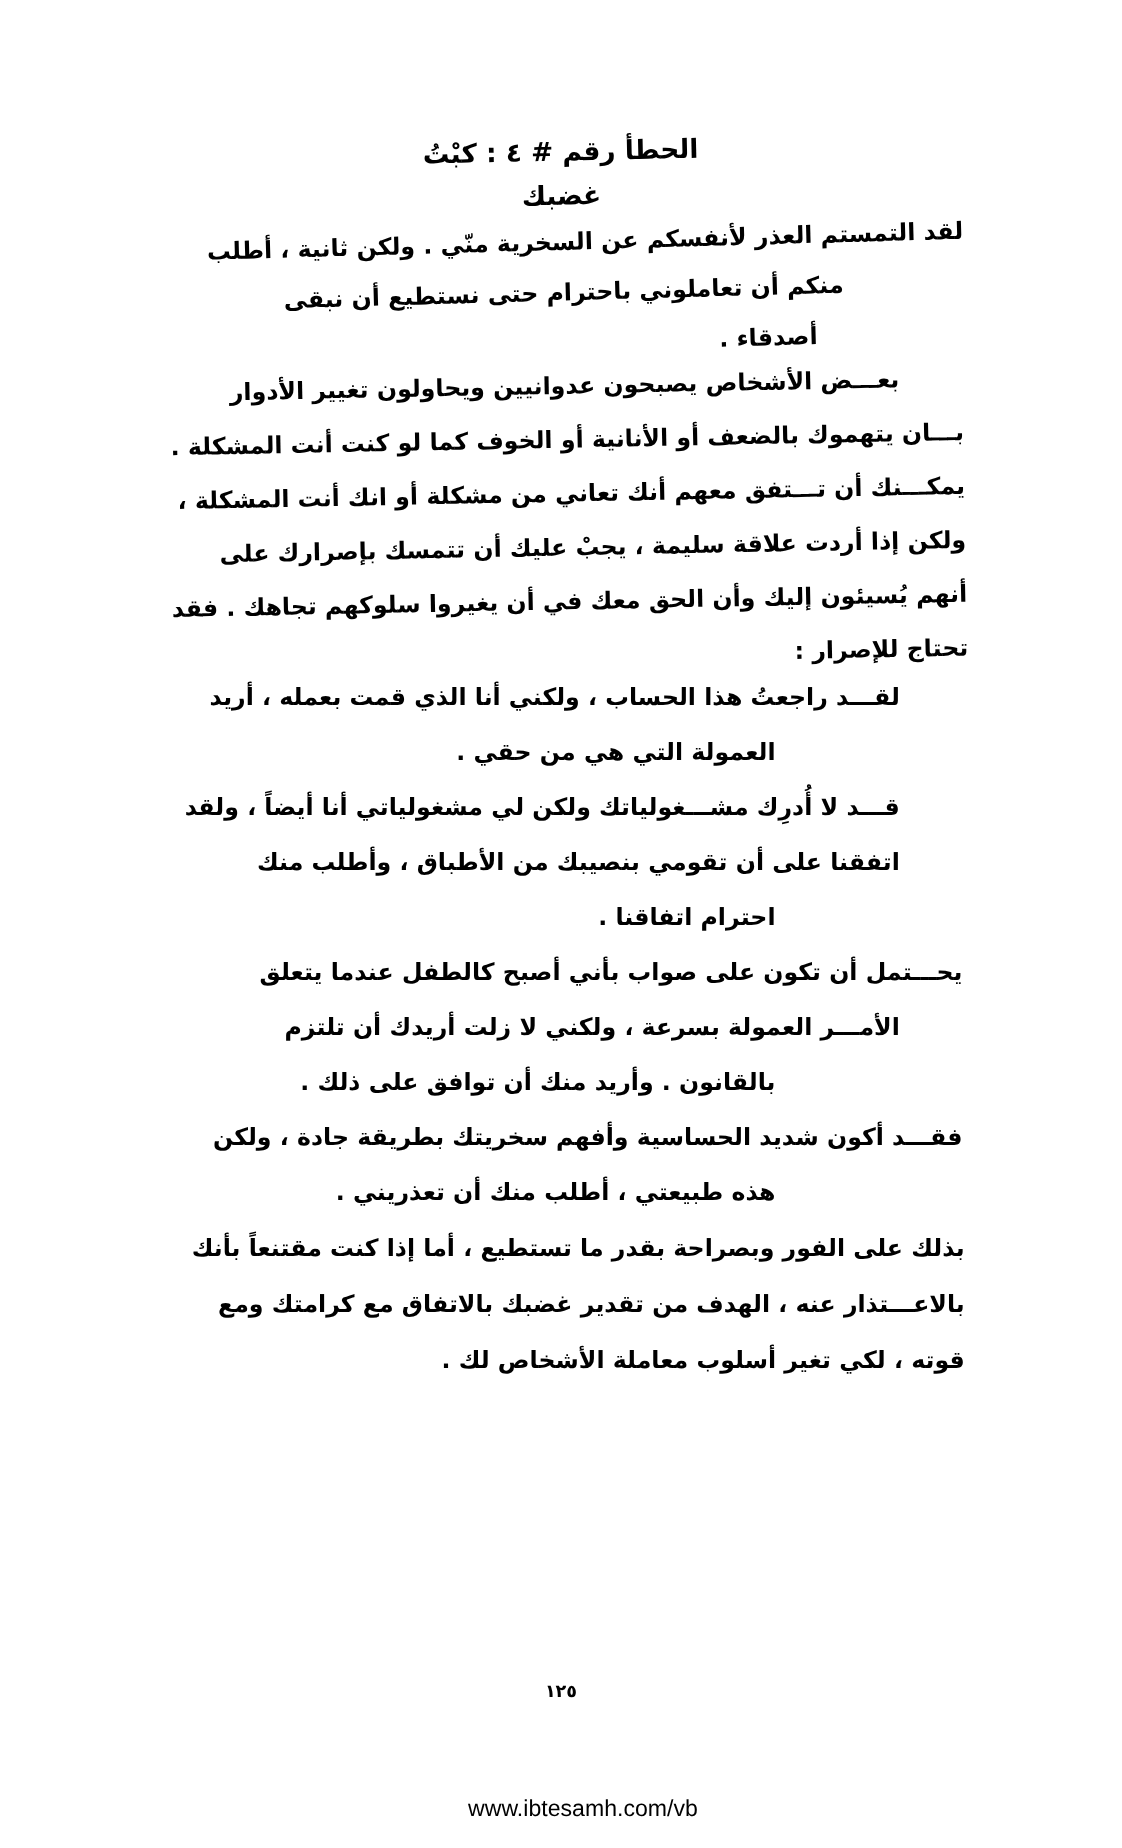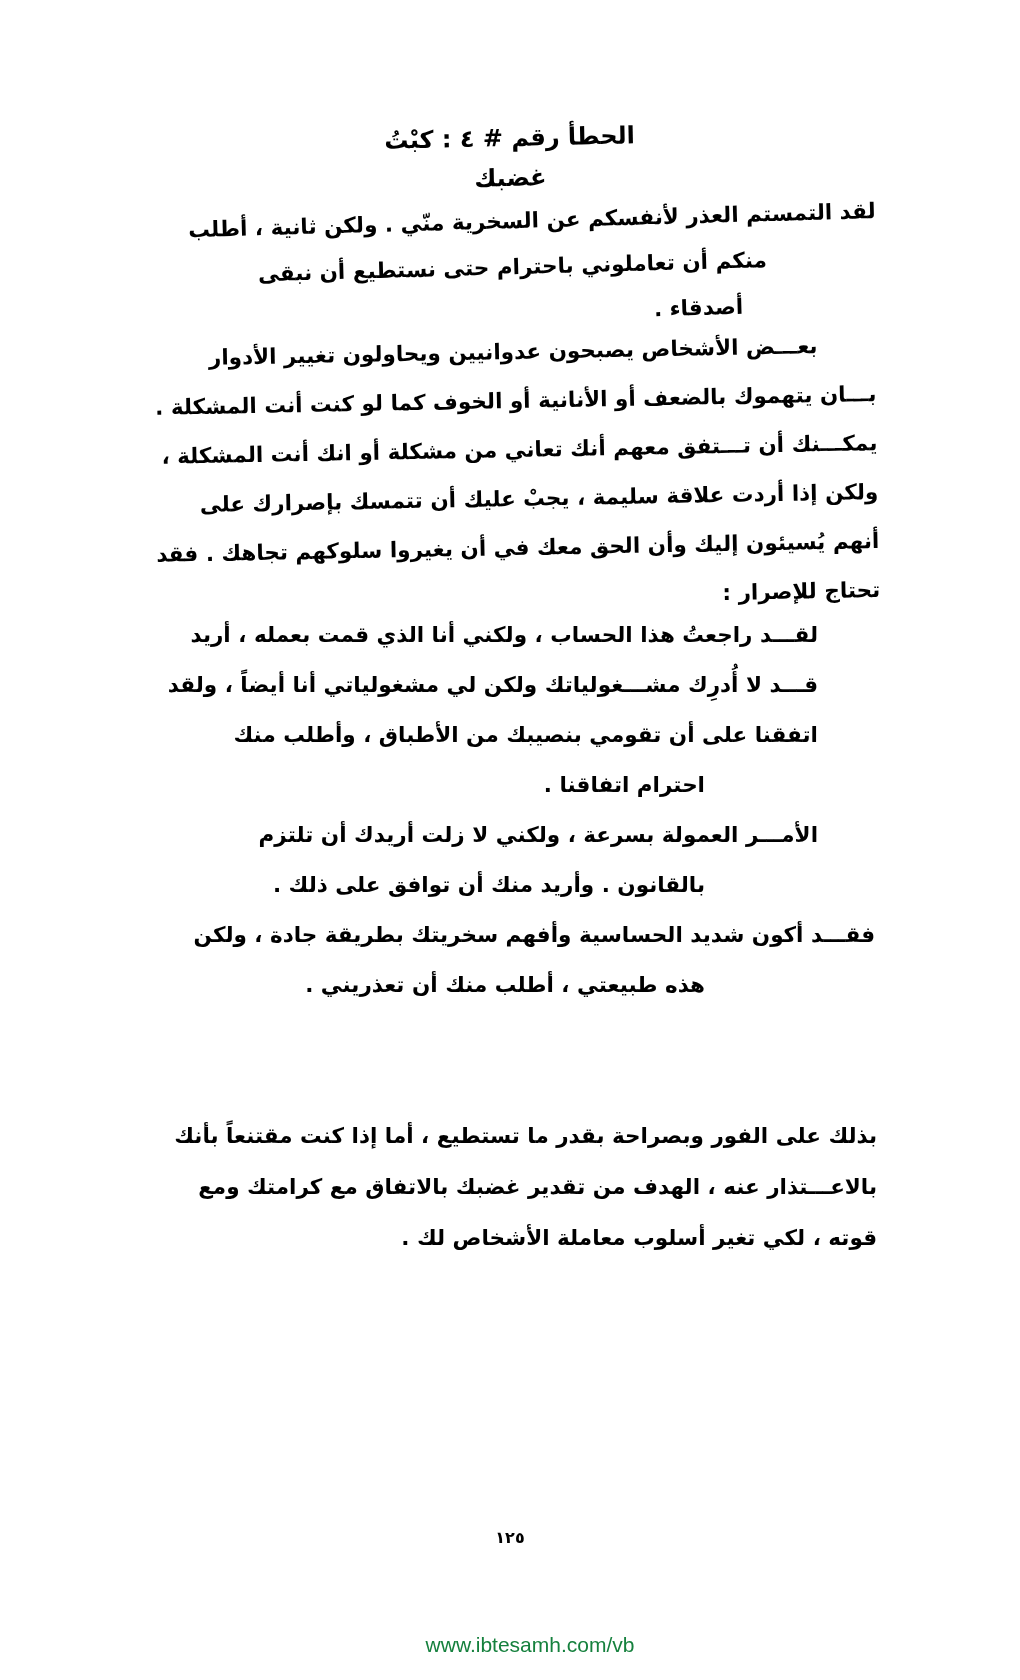--- a/index.html
+++ b/index.html
@@ -80,21 +80,21 @@
       direction: rtl;
     }
     .watermark {
       position: absolute;
       left: 380px;
       top: 1633px;
       width: 300px;
       text-align: center;
       font-family: "Liberation Sans", sans-serif;
       font-size: 21px;
-      color: #15803d;
+      color: #000000;
     }
   </style>
 </head>
 <body>
 
 <div class="page">
 
   <div class="title-block">
     <div>الحطأ رقم # ٤ : <span>كبْتُ</span></div>
     <div>غضبك</div>
@@ -110,25 +110,27 @@
     <div class="line l1">بعـــض الأشخاص يصبحون عدوانيين ويحاولون تغيير الأدوار</div>
     <div class="line">بـــان يتهموك بالضعف أو الأنانية أو الخوف كما لو كنت أنت المشكلة .</div>
     <div class="line">يمكـــنك أن تـــتفق معهم أنك تعاني من مشكلة أو انك أنت المشكلة ،</div>
     <div class="line">ولكن إذا أردت علاقة سليمة ، يجبْ عليك أن تتمسك بإصرارك على</div>
     <div class="line">أنهم يُسيئون إليك وأن الحق معك في أن يغيروا سلوكهم تجاهك . فقد</div>
     <div class="line l7">تحتاج للإصرار :</div>
   </div>
 
   <div class="body-text p3">
     <div class="line first">لقـــد راجعتُ هذا الحساب ، ولكني أنا الذي قمت بعمله ، أريد</div>
+    <div class="line cont">العمولة التي هي من حقي .</div>
 
     <div class="line first">قـــد لا أُدرِك مشـــغولياتك ولكن لي مشغولياتي أنا أيضاً ، ولقد</div>
     <div class="line cont-wide">اتفقنا على أن تقومي بنصيبك من الأطباق ، وأطلب منك</div>
     <div class="line cont">احترام اتفاقنا .</div>
 
+    <div class="line">يحـــتمل أن تكون على صواب بأني أصبح كالطفل عندما يتعلق</div>
     <div class="line cont-wide">الأمـــر العمولة بسرعة ، ولكني لا زلت أريدك أن تلتزم</div>
     <div class="line cont">بالقانون . وأريد منك أن توافق على ذلك .</div>
 
     <div class="line">فقـــد أكون شديد الحساسية وأفهم سخريتك بطريقة جادة ، ولكن</div>
     <div class="line cont">هذه طبيعتي ، أطلب منك أن تعذريني .</div>
   </div>
 
   <div class="body-text p4">
     <div class="line">بذلك على الفور وبصراحة بقدر ما تستطيع ، أما إذا كنت مقتنعاً بأنك</div>
     <div class="line">بالاعـــتذار عنه ، الهدف من تقدير غضبك بالاتفاق مع كرامتك ومع</div>

